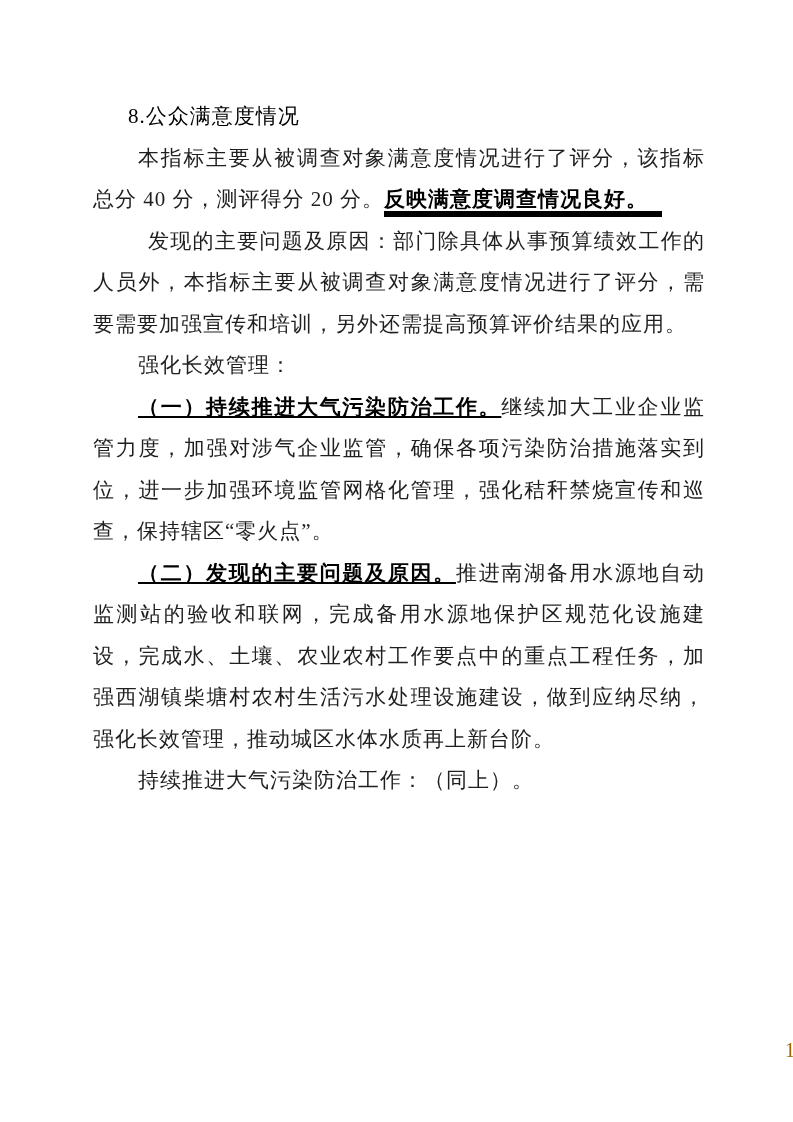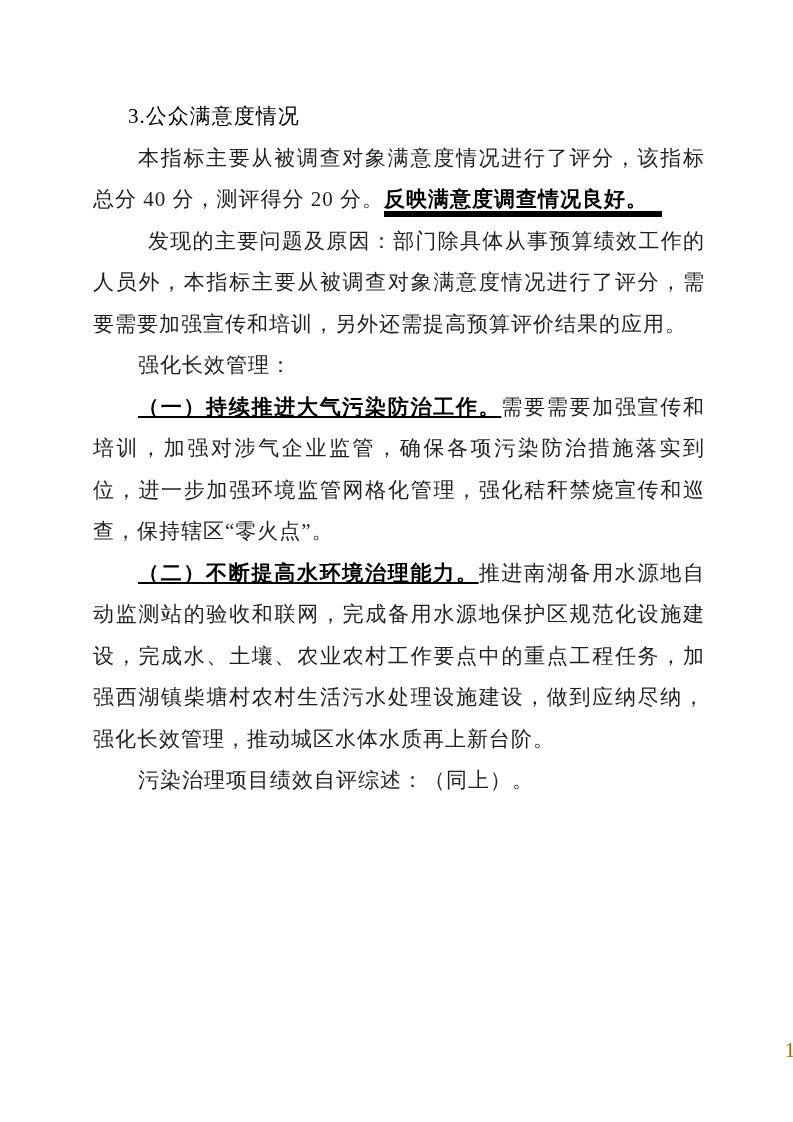--- a/index.html
+++ b/index.html
@@ -68,32 +68,32 @@
     color: #a16207;
     font-family: "Liberation Serif", "DejaVu Serif", serif;
   }
 </style>
 </head>
 <body>
 
 <div class="page">
   <div class="content">
 
-    <h3 class="h-num">3.公众满意度情况</h3>
+    <h3 class="h-num">8.公众满意度情况</h3>
 
     <p class="indent2"><span>本指标主要从被调查对象满意度情况进行了评分，该指标总分 40 分，测评得分 20 分。</span><span class="bold-underline">反映满意度调查情况良好。</span></p>
 
     <p class="indent25">发现的主要问题及原因：部门除具体从事预算绩效工作的人员外，本指标主要从被调查对象满意度情况进行了评分，需要需要加强宣传和培训，另外还需提高预算评价结果的应用。</p>
 
     <p class="indent2">强化长效管理：</p>
 
-    <p class="indent2"><span class="lead-bold">（一）持续推进大气污染防治工作。</span><span>需要需要加强宣传和培训，加强对涉气企业监管，确保各项污染防治措施落实到位，进一步加强环境监管网格化管理，强化秸秆禁烧宣传和巡查，保持辖区“零火点”。</span></p>
+    <p class="indent2"><span class="lead-bold">（一）持续推进大气污染防治工作。</span><span>继续加大工业企业监管力度，加强对涉气企业监管，确保各项污染防治措施落实到位，进一步加强环境监管网格化管理，强化秸秆禁烧宣传和巡查，保持辖区“零火点”。</span></p>
 
-    <p class="indent2"><span class="lead-bold">（二）不断提高水环境治理能力。</span><span>推进南湖备用水源地自动监测站的验收和联网，完成备用水源地保护区规范化设施建设，完成水、土壤、农业农村工作要点中的重点工程任务，加强西湖镇柴塘村农村生活污水处理设施建设，做到应纳尽纳，强化长效管理，推动城区水体水质再上新台阶。</span></p>
+    <p class="indent2"><span class="lead-bold">（二）发现的主要问题及原因。</span><span>推进南湖备用水源地自动监测站的验收和联网，完成备用水源地保护区规范化设施建设，完成水、土壤、农业农村工作要点中的重点工程任务，加强西湖镇柴塘村农村生活污水处理设施建设，做到应纳尽纳，强化长效管理，推动城区水体水质再上新台阶。</span></p>
 
 
 
-    <p class="indent2">污染治理项目绩效自评综述：（同上）。</p>
+    <p class="indent2">持续推进大气污染防治工作：（同上）。</p>
 
   </div>
 
   <div class="page-number">19</div>
 </div>
 
 </body></html>

